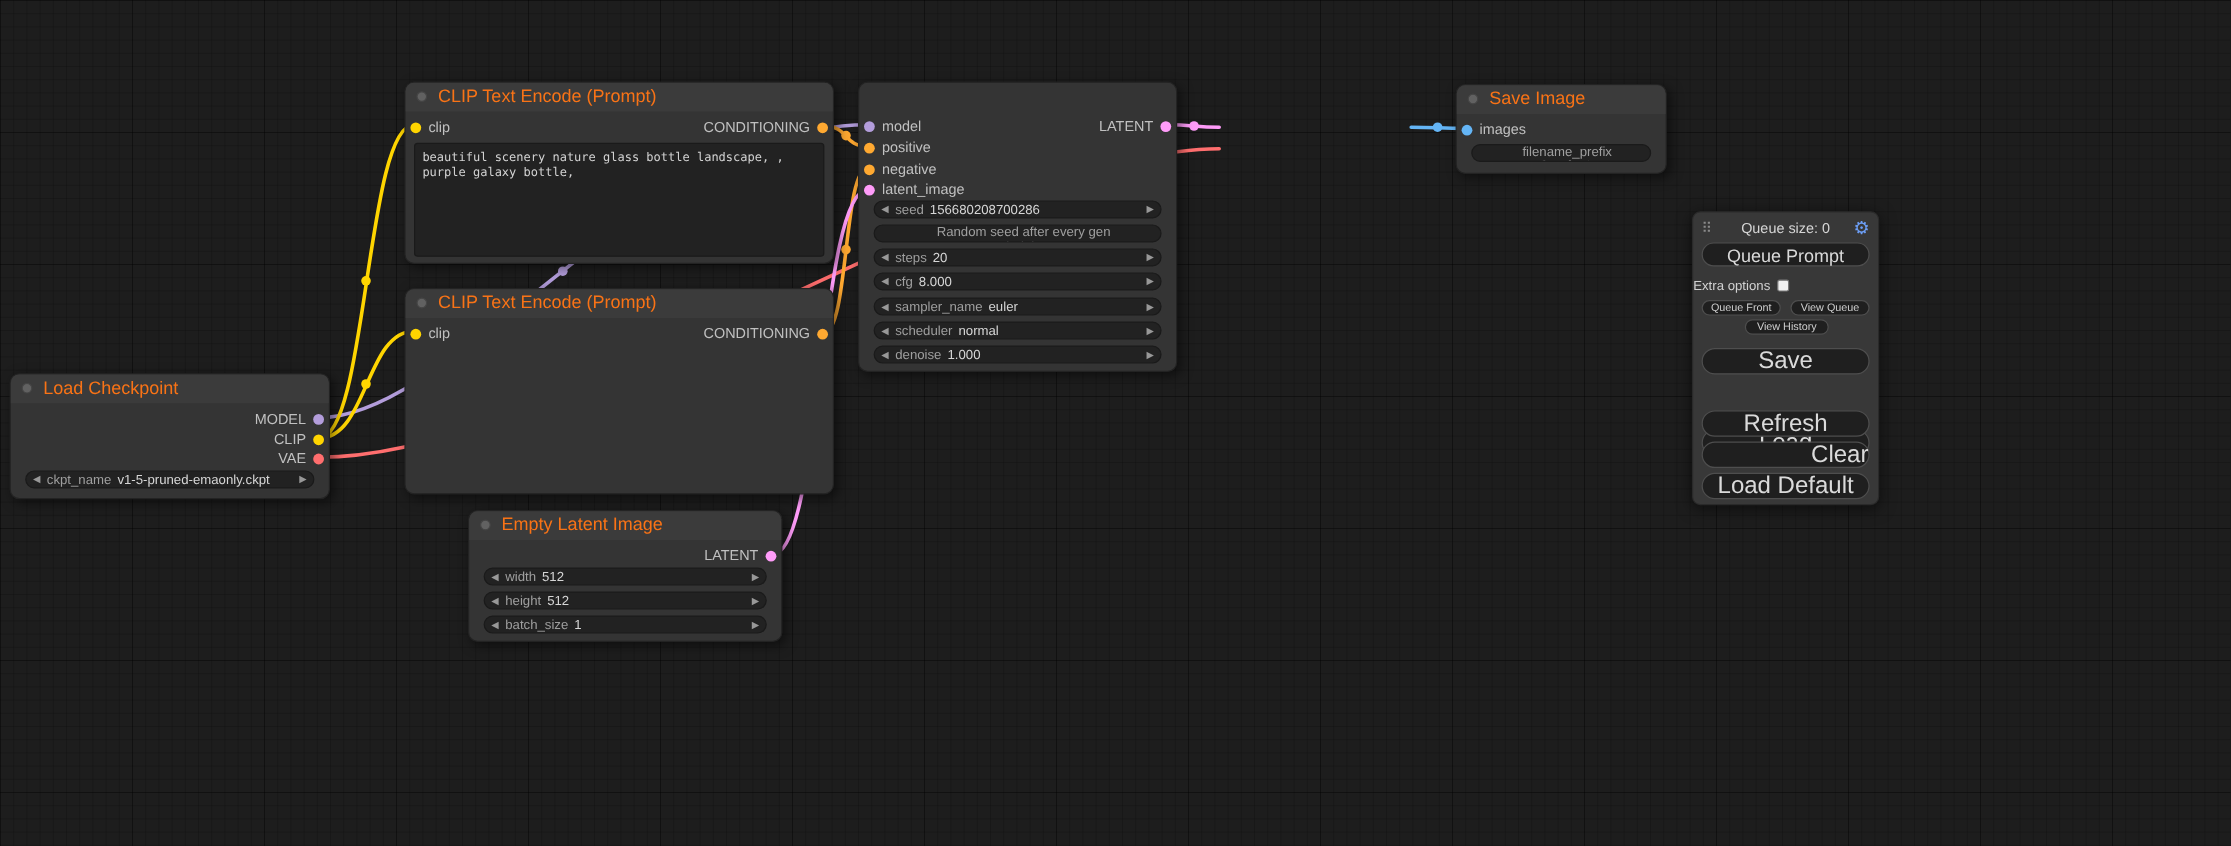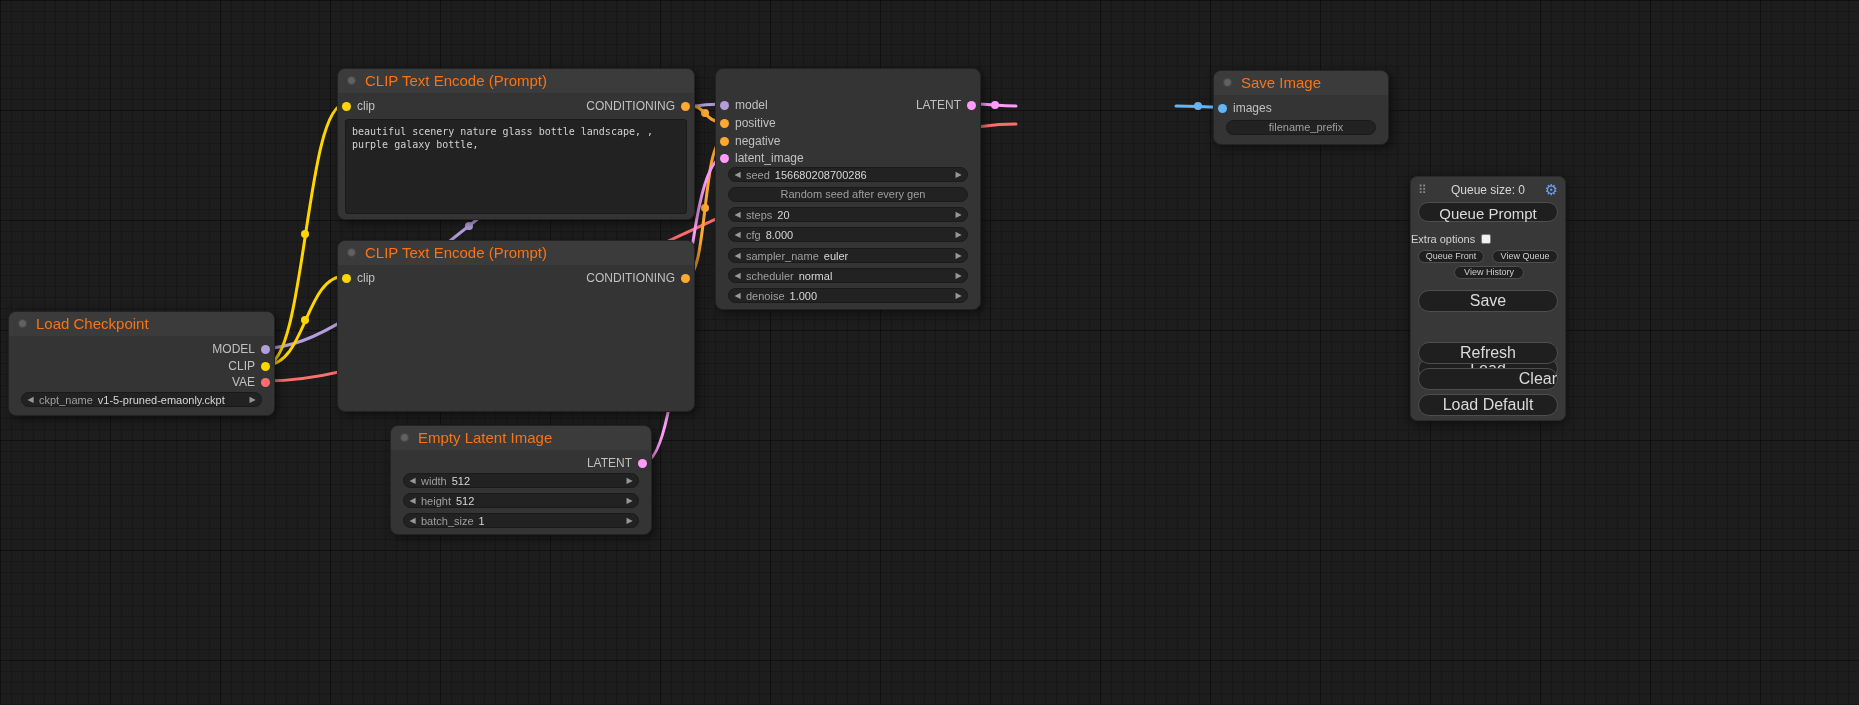--- a/index.html
+++ b/index.html
@@ -60,21 +60,21 @@
   #menu { position:absolute; z-index:3; left:1410px; top:176px; width:156px; height:245px;
           background:#383838; border:1px solid #2a2a2a; border-radius:7px;
           box-shadow:0 3px 12px rgba(0,0,0,.55); }
   .menu-header { position:absolute; top:4px; left:0; right:0; height:18px; }
   .drag-handle { position:absolute; left:7px; top:2px; color:#8a8a8a; font-size:12px; cursor:grab; }
   .queue-size { position:absolute; left:0; right:0; top:2px; text-align:center;
                 color:#d6d6d6; font-size:12px; }
   .gear { position:absolute; right:7px; top:0; font-size:15px; color:var(--c-gear); cursor:pointer; }
   .btn { position:absolute; background:#1f1f1f; border:1px solid #4e4e4e; border-radius:12px;
          color:#dadada; text-align:center; cursor:pointer; white-space:nowrap; }
-  .btn.big { left:7px; right:7px; height:22px; line-height:20px; font-size:16px; }
+  .btn.big { left:7px; right:7px; height:22px; line-height:20px; font-size:20px; }
   #btn-queue-prompt { left:7px; right:7px; top:25px; height:20px; line-height:22px; font-size:15px; }
   .extra-row { position:absolute; top:55px; left:0; right:0; height:14px; line-height:14px;
                text-align:left; font-size:11px; color:#d2d2d2; }
   .checkbox { display:inline-block; width:10px; height:10px; background:#f2f2f2;
               border:1px solid #7a7a7a; border-radius:2px; vertical-align:-1px; margin-left:6px; cursor:pointer; }
   .btn.small { font-size:9px; height:13px; line-height:11px; border-radius:7px; color:#cfcfcf; }
 </style>
 </head>
 <body>
 

